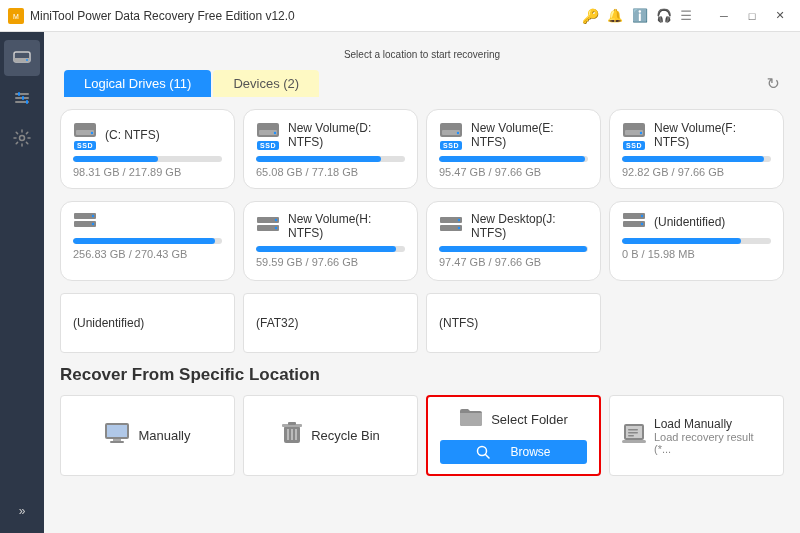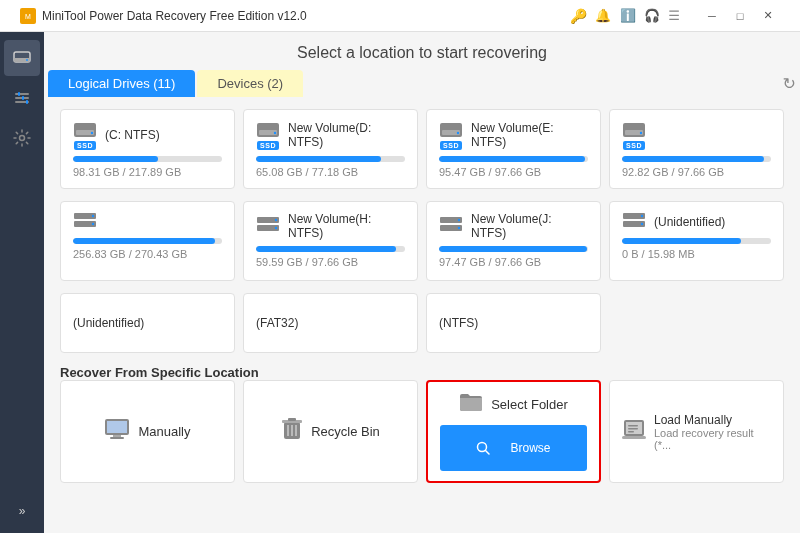--- a/index.html
+++ b/index.html
@@ -12,21 +12,21 @@
       display: flex;
       flex-direction: column;
     }
     
     .title-bar {
       background: #fff;
       border-bottom: 1px solid #e0e0e0;
       height: 32px;
       display: flex;
       align-items: center;
-      padding: 0 20px;
+      padding: 0 8px;
       justify-content: space-between;
     }
     .title-bar-left {
       display: flex;
       align-items: center;
       gap: 6px;
     }
     .title-bar-icon {
       width: 16px;
       height: 16px;
@@ -122,29 +122,29 @@
       flex-direction: column;
       background: #f5f5f5;
       overflow: hidden;
     }
     .page-header {
       background: #f5f5f5;
       padding: 12px 20px 8px;
       text-align: center;
     }
     .page-title {
-      font-size: 16px;
+      font-size: 10px;
       color: #444;
       font-weight: normal;
     }
     
     .tabs-bar {
       display: flex;
       align-items: center;
-      padding: 0 4px;
+      padding: 0 20px;
       background: #f5f5f5;
       justify-content: space-between;
     }
     .tabs-left {
       display: flex;
       gap: 2px;
     }
     .tab {
       padding: 6px 20px;
       font-size: 13px;
@@ -169,21 +169,21 @@
     }
     .drives-grid {
       display: grid;
       grid-template-columns: repeat(4, 1fr);
       gap: 8px;
       margin-bottom: 12px;
     }
     .drive-card {
       background: white;
       border: 1px solid #e0e0e0;
-      border-radius: 4px;
+      border-radius: 12px;
       padding: 10px 12px;
       display: flex;
       flex-direction: column;
       gap: 4px;
       cursor: pointer;
       min-height: 80px;
     }
     .drive-card-top {
       display: flex;
       align-items: center;
@@ -246,23 +246,24 @@
       min-height: 60px;
       justify-content: center;
     }
     .unidentified-name {
       font-size: 12px;
       color: #333;
       font-weight: 500;
     }
     
     .section-title {
-      font-size: 13px;
+      font-size: 17px;
       font-weight: bold;
       color: #333;
+      margin-bottom: 10px;
     }
     .specific-grid {
       display: grid;
       grid-template-columns: repeat(4, 1fr);
       gap: 8px;
     }
     .specific-card {
       background: white;
       border: 1px solid #e0e0e0;
       border-radius: 4px;
@@ -291,21 +292,21 @@
     .specific-label {
       font-size: 13px;
       color: #333;
       font-weight: 500;
     }
     .browse-btn {
       background: #1e90ff;
       color: white;
       border: none;
       border-radius: 3px;
-      padding: 16px 20px;
+      padding: 5px 20px;
       font-size: 12px;
       cursor: pointer;
       display: flex;
       align-items: center;
       gap: 20px;
       width: 100%;
       justify-content: center;
     }
     .load-manually-label {
       font-size: 12px;
@@ -457,20 +458,21 @@
         <div class="drive-card">
           <div class="drive-card-top">
             <div class="drive-icon">
               <svg width="24" height="20" viewBox="0 0 24 20">
                   <rect x="1" y="3" width="22" height="14" rx="2" fill="#888"></rect>
                   <rect x="3" y="10" width="18" height="5" rx="1" fill="#aaa"></rect>
                   <circle cx="19" cy="13" r="1.2" fill="#1e90ff"></circle>
                 </svg>
               <div class="ssd-badge">SSD</div>
             </div>
+            <span class="drive-name">New Volume(F: NTFS)</span>
           </div>
           <div class="drive-bar-container">
             <div class="drive-bar-fill" style="width:95%"></div>
           </div>
           <span class="drive-size">92.82 GB / 97.66 GB</span>
         </div>
       </div>
 
       <div class="drives-grid">
 
@@ -512,21 +514,21 @@
         <div class="drive-card">
           <div class="drive-card-top">
             <div class="drive-icon">
               <svg width="24" height="20" viewBox="0 0 24 20">
                   <rect x="1" y="1" width="22" height="6" rx="1" fill="#888"></rect>
                   <rect x="1" y="9" width="22" height="6" rx="1" fill="#888"></rect>
                   <circle cx="20" cy="4" r="1.2" fill="#1e90ff"></circle>
                   <circle cx="20" cy="12" r="1.2" fill="#1e90ff"></circle>
                 </svg>
             </div>
-            <span class="drive-name">New Volume(J: NTFS)</span>
+            <span class="drive-name">New Desktop(J: NTFS)</span>
           </div>
           <div class="drive-bar-container">
             <div class="drive-bar-fill" style="width:99%"></div>
           </div>
           <span class="drive-size">97.47 GB / 97.66 GB</span>
         </div>
 
         <div class="drive-card">
           <div class="drive-card-top">
             <div class="drive-icon">

